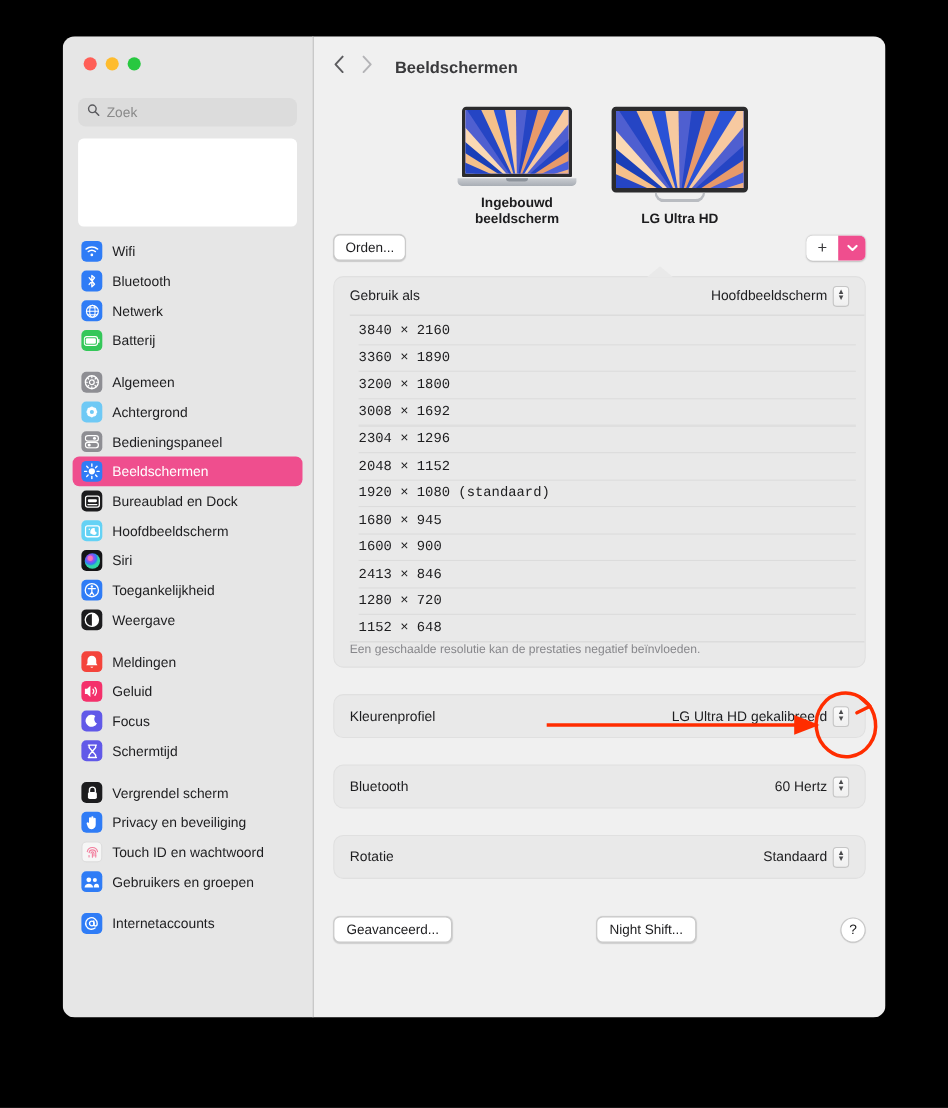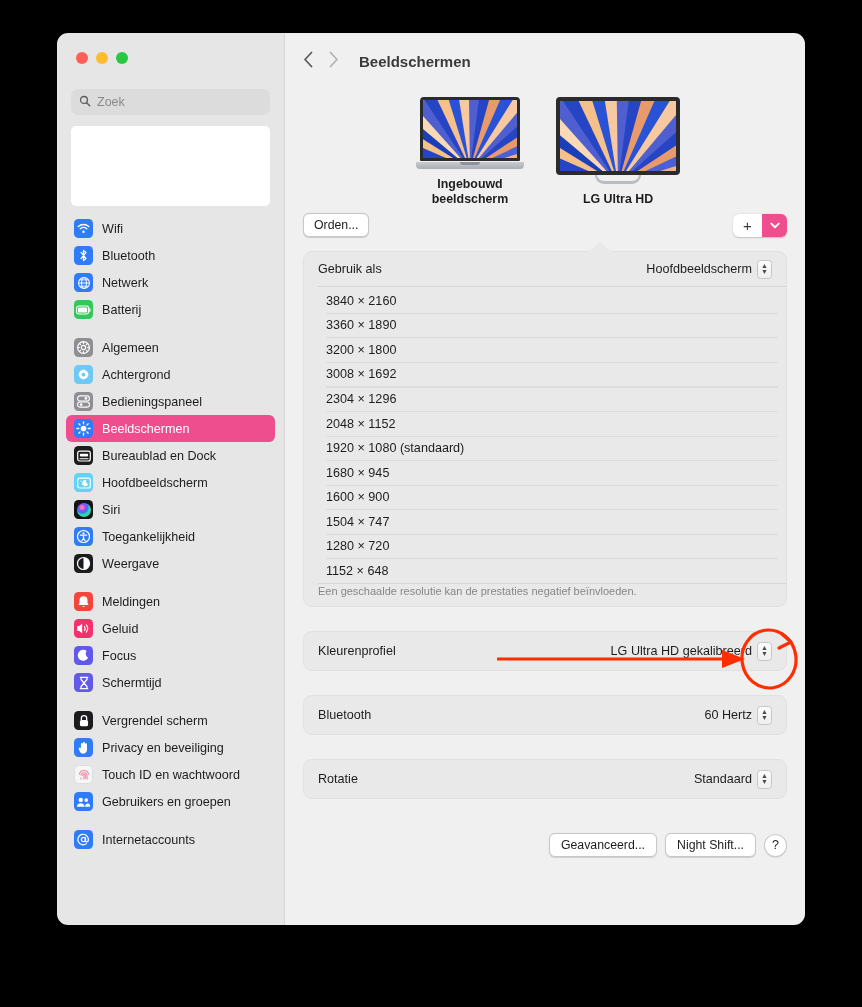--- a/index.html
+++ b/index.html
@@ -274,20 +274,21 @@
     line-height: 6px; font-size: 7px; color: #4a4a4c;
     flex: 0 0 auto;
   }
   .res-list { padding: 2px 0 0 0; }
   .res-row {
     height: 24px;
     display: flex; align-items: center;
     padding-left: 22px;
     font-size: 12.6px; color: #1d1d1f;
     cursor: default;
+    font-family: Liberation Mono, monospace;
   }
   .res-sep { height: 0.5px; background: #dcdcdc; margin-left: 22px; margin-right: 8px; }
 
   .toggle-row {
     height: 37px;
     display: flex; align-items: center; justify-content: space-between;
     padding: 0 14px;
     font-size: 12.6px; color: #1d1d1f;
   }
   .toggle {
@@ -304,21 +305,21 @@
     background: #fff;
     box-shadow: 0 0.5px 1.5px rgba(0,0,0,0.25);
   }
   .hint {
     font-size: 11px; color: #87878b;
     padding: 2px 14px 9px 14px;
   }
   .hint-sep { height: 0.5px; background: #d6d6d6; margin: 0 0 0 14px; }
 
   .footer {
-    display: flex; justify-content: flex-end; align-items: center;
+    display: flex; justify-content: space-between; align-items: center;
     gap: 8px;
     padding: 10px 0 0 0;
   }
   .btn {
     background: #fff;
     border: 0.5px solid #c8c8c8;
     border-radius: 6px;
     font-size: 12.3px; color: #1d1d1f;
     padding: 4px 11px;
     box-shadow: 0 0.5px 1px rgba(0,0,0,0.14);
@@ -743,21 +744,21 @@
             <div class="res-row">2304 × 1296</div>
             <div class="res-sep"></div>
             <div class="res-row">2048 × 1152</div>
             <div class="res-sep"></div>
             <div class="res-row">1920 × 1080 (standaard)</div>
             <div class="res-sep"></div>
             <div class="res-row">1680 × 945</div>
             <div class="res-sep"></div>
             <div class="res-row">1600 × 900</div>
             <div class="res-sep"></div>
-            <div class="res-row">1504 × 747</div>
+            <div class="res-row">2413 × 846</div>
             <div class="res-sep"></div>
             <div class="res-row">1280 × 720</div>
             <div class="res-sep"></div>
             <div class="res-row">1152 × 648</div>
           </div>
 
         <div class="hint-sep"></div>
         <div class="hint">Een geschaalde resolutie kan de prestaties negatief beïnvloeden.</div>
       </div>
 

